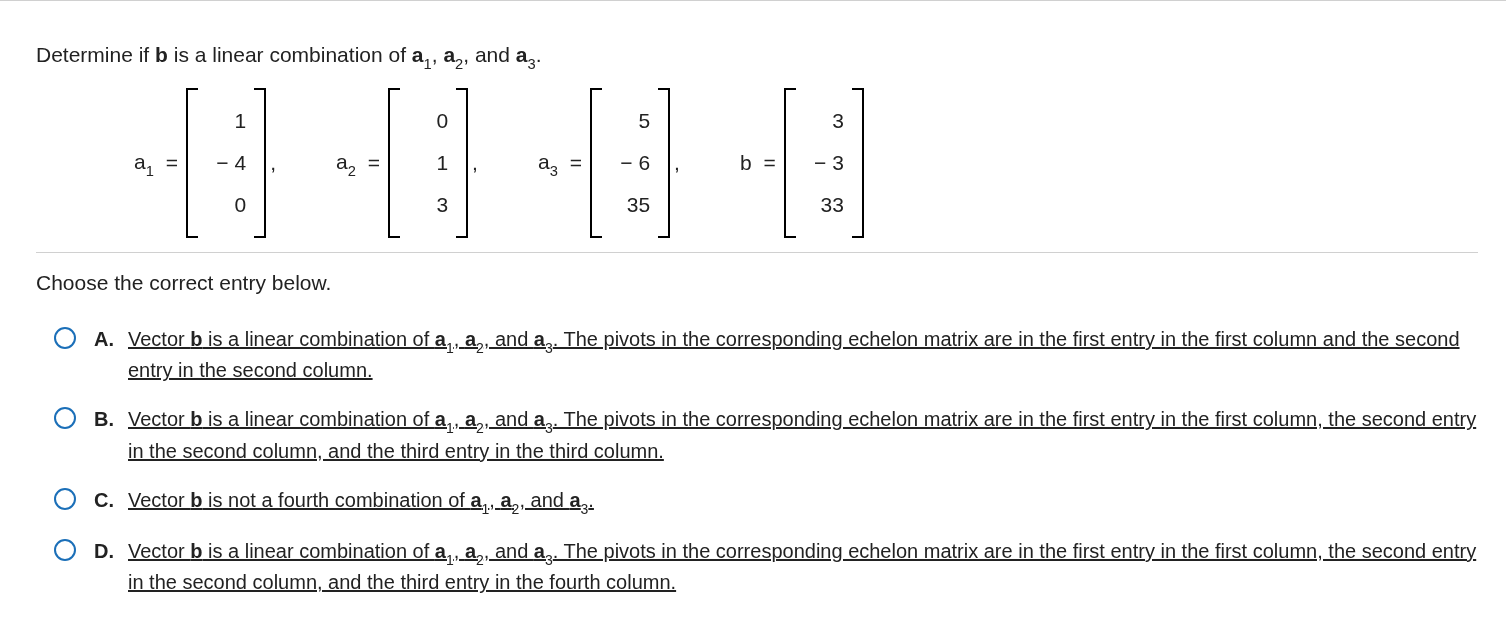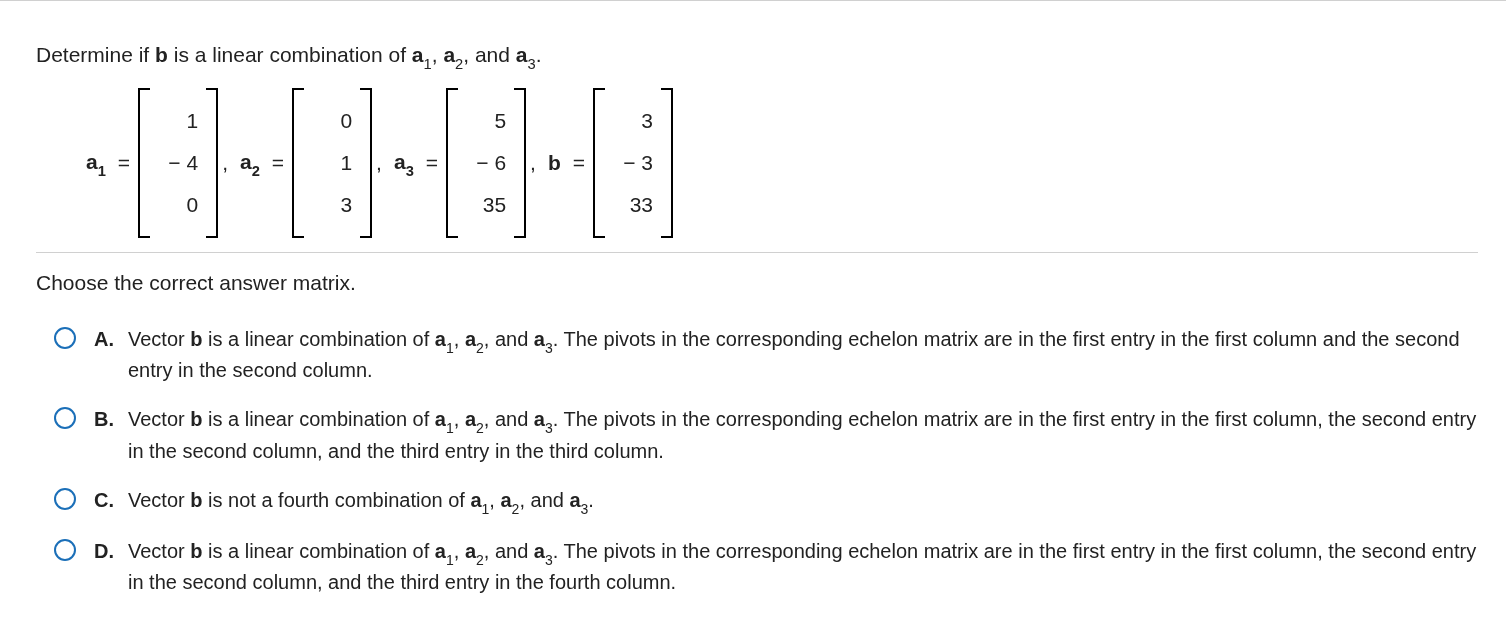--- a/index.html
+++ b/index.html
@@ -32,22 +32,23 @@
   .sub { font-size: 0.7em; vertical-align: sub; position: relative; top: 2px;}
   .vectors-row {
     display: flex;
     align-items: center;
     padding-left: 50px;
     margin-bottom: 10px;
     font-size: 21px;
     gap: 6px;
   }
   .label {
-    font-weight: bold;
+    font-weight: normal;
     margin-right: 4px;
+    margin-left: 48px;
   }
   .eq { margin: 0 2px; }
   .vec {
     display: inline-block;
     position: relative;
     padding: 6px 0;
   }
   .vec-col {
     display: flex;
     flex-direction: column;
@@ -111,20 +112,21 @@
     flex: 1;
     line-height: 1.45;
   }
   .opt-letter {
     font-weight: bold;
     flex: 0 0 24px;
   }
   .opt-text {
     flex: 1;
     max-width: 1350px;
+    text-decoration: underline;
   }
 </style>
 </head>
 <body>
 
 <hr class="hr">
 <div class="container">
 
   <div class="question-line">
     <span>Determine if </span><b>b</b><span> is a linear combination of </span><b>a</b><span class="sub">1</span><span>, </span><b>a</b><span class="sub">2</span><span>, and </span><b>a</b><span class="sub">3</span><span>.</span>
@@ -179,21 +181,21 @@
         <span>3</span>
         <span>− 3</span>
         <span>33</span>
       </span>
       <span class="bracket right"></span>
     </span>
   </div>
 
   <hr class="hr2">
 
-  <div class="prompt2">Choose the correct answer matrix.</div>
+  <div class="prompt2">Choose the correct entry below.</div>
 
   <div class="options" id="options-list">
       <div class="option">
         <div class="radio"></div>
         <div class="opt-body">
           <div class="opt-letter">A.</div>
           <div class="opt-text"><span>Vector </span><b>b</b><span> is a linear combination of </span><b>a</b><span class="sub">1</span><span>, </span><b>a</b><span class="sub">2</span><span>, and </span><b>a</b><span class="sub">3</span><span>. The pivots in the corresponding echelon matrix are in the first entry in the first column and the second entry in the second column.</span></div>
         </div>
       </div>
       <div class="option">

